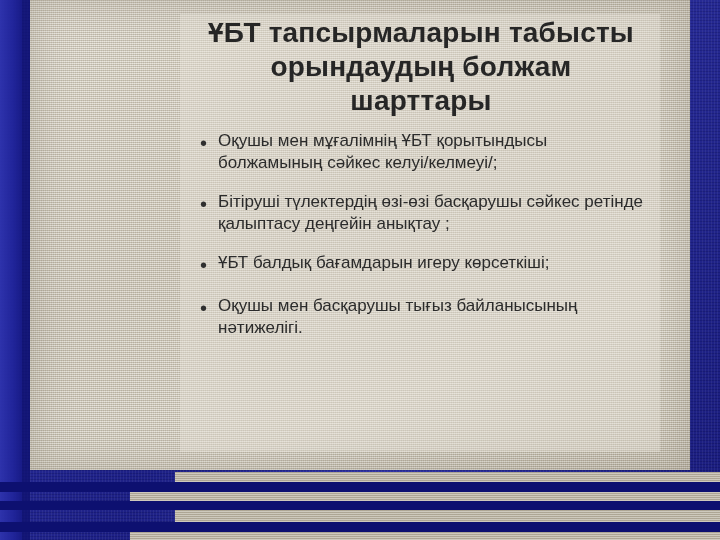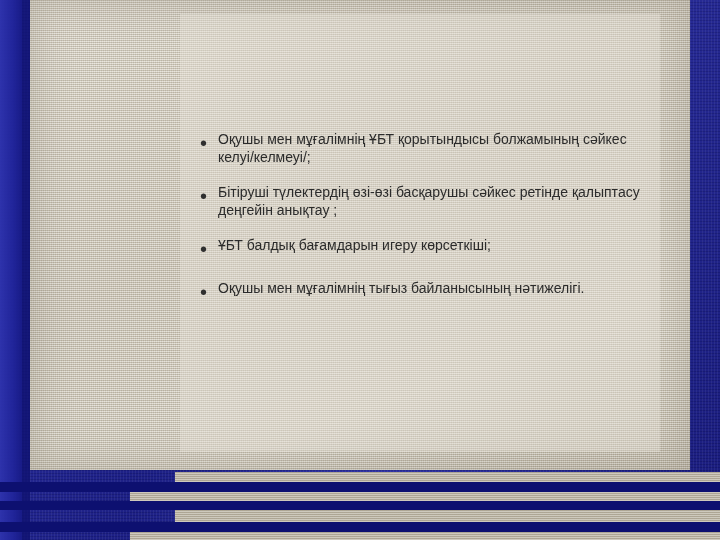--- a/index.html
+++ b/index.html
@@ -124,57 +124,58 @@
   .bullet .dot {
     flex: 0 0 auto;
     width: 18px;
     font-size: 20px;
     line-height: 27px;
     color: #2f2f2f;
     text-align: left;
   }
   .bullet .text {
     flex: 1 1 auto;
-    font-size: 14px;
+    font-size: 17px;
     line-height: 1.32;
     color: #2b2b2b;
   }
 </style>
 </head>
 <body>
 
 <div id="slide">
 
   <div class="band-left"></div>
   <div class="band-left2"></div>
 
   <div class="paper"></div>
   <div class="content-box"></div>
 
+  <div class="title">ҰБТ тапсырмаларын табысты орындаудың болжам шарттары</div>
 
   <div class="bullets">
 
     <div class="bullet">
       <span class="dot">•</span>
       <span class="text">Оқушы мен мұғалімнің ҰБТ қорытындысы болжамының сәйкес келуі/келмеуі/;</span>
     </div>
 
     <div class="bullet">
       <span class="dot">•</span>
       <span class="text">Бітіруші түлектердің өзі-өзі басқарушы сәйкес ретінде қалыптасу деңгейін анықтау ;</span>
     </div>
 
     <div class="bullet">
       <span class="dot">•</span>
       <span class="text">ҰБТ балдық бағамдарын игеру көрсеткіші;</span>
     </div>
 
     <div class="bullet">
       <span class="dot">•</span>
-      <span class="text">Оқушы мен мұғалімнің тығыз байланысының  нәтижелігі.</span>
+      <span class="text">Оқушы мен басқарушы тығыз байланысының  нәтижелігі.</span>
     </div>
 
   </div>
 
   <div class="bottom-area">
     <div class="bar bar-a"></div>
     <div class="bar bar-b"></div>
     <div class="bar bar-c"></div>
     <div class="bar bar-d"></div>
     <div class="bar-dark bd-1"></div>

